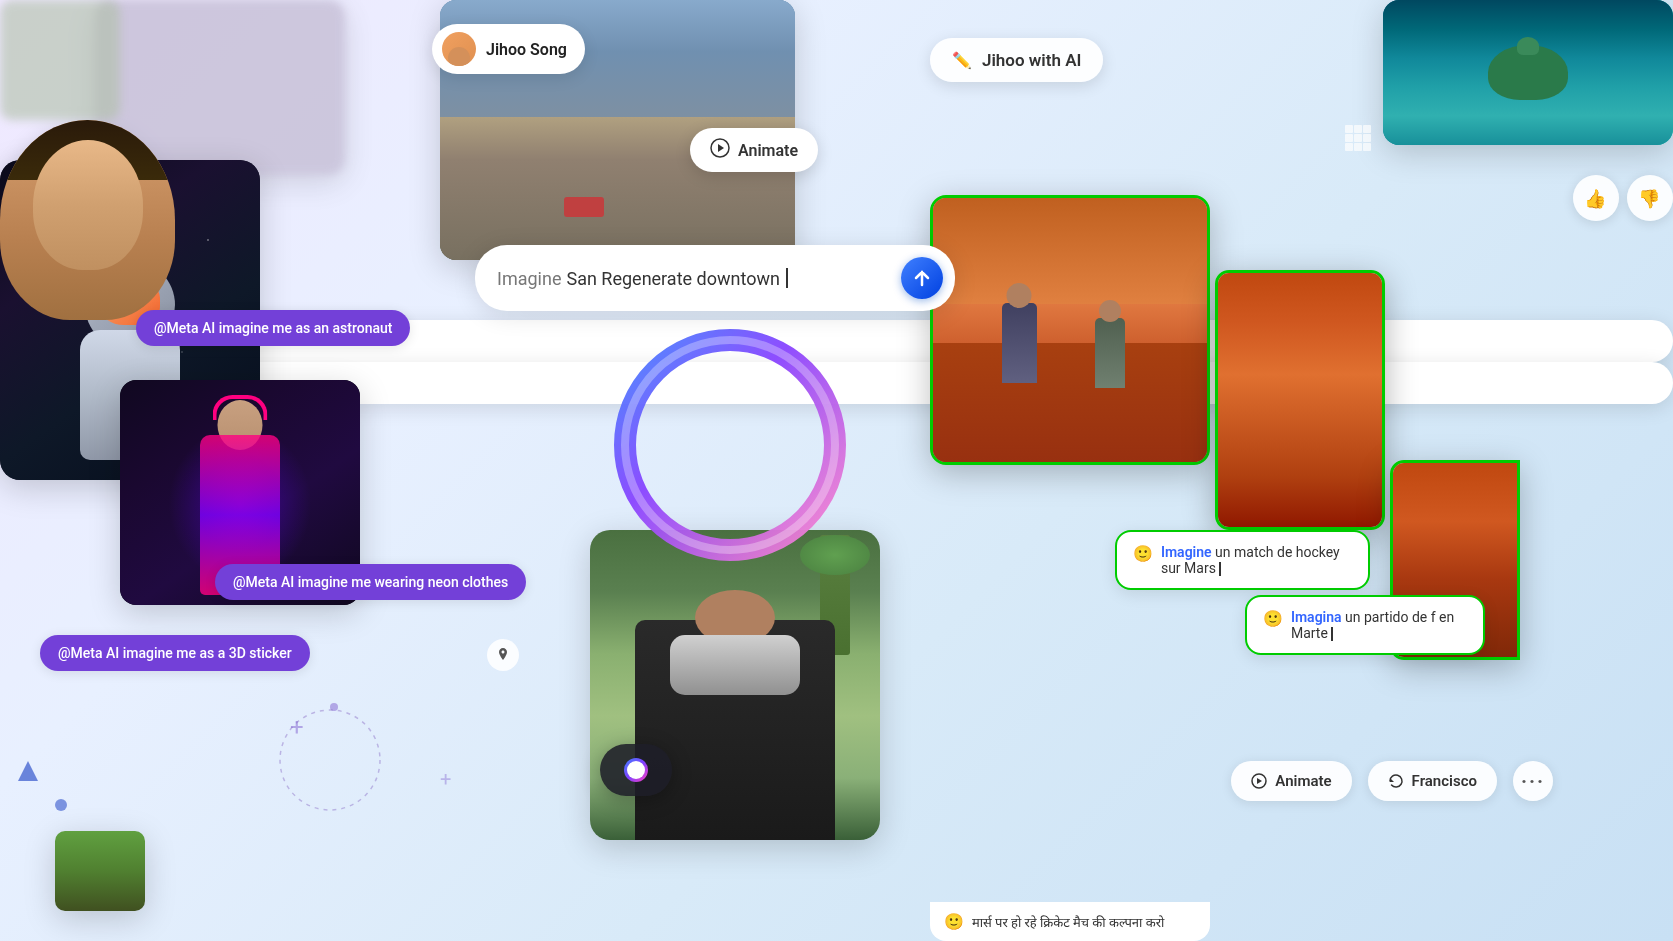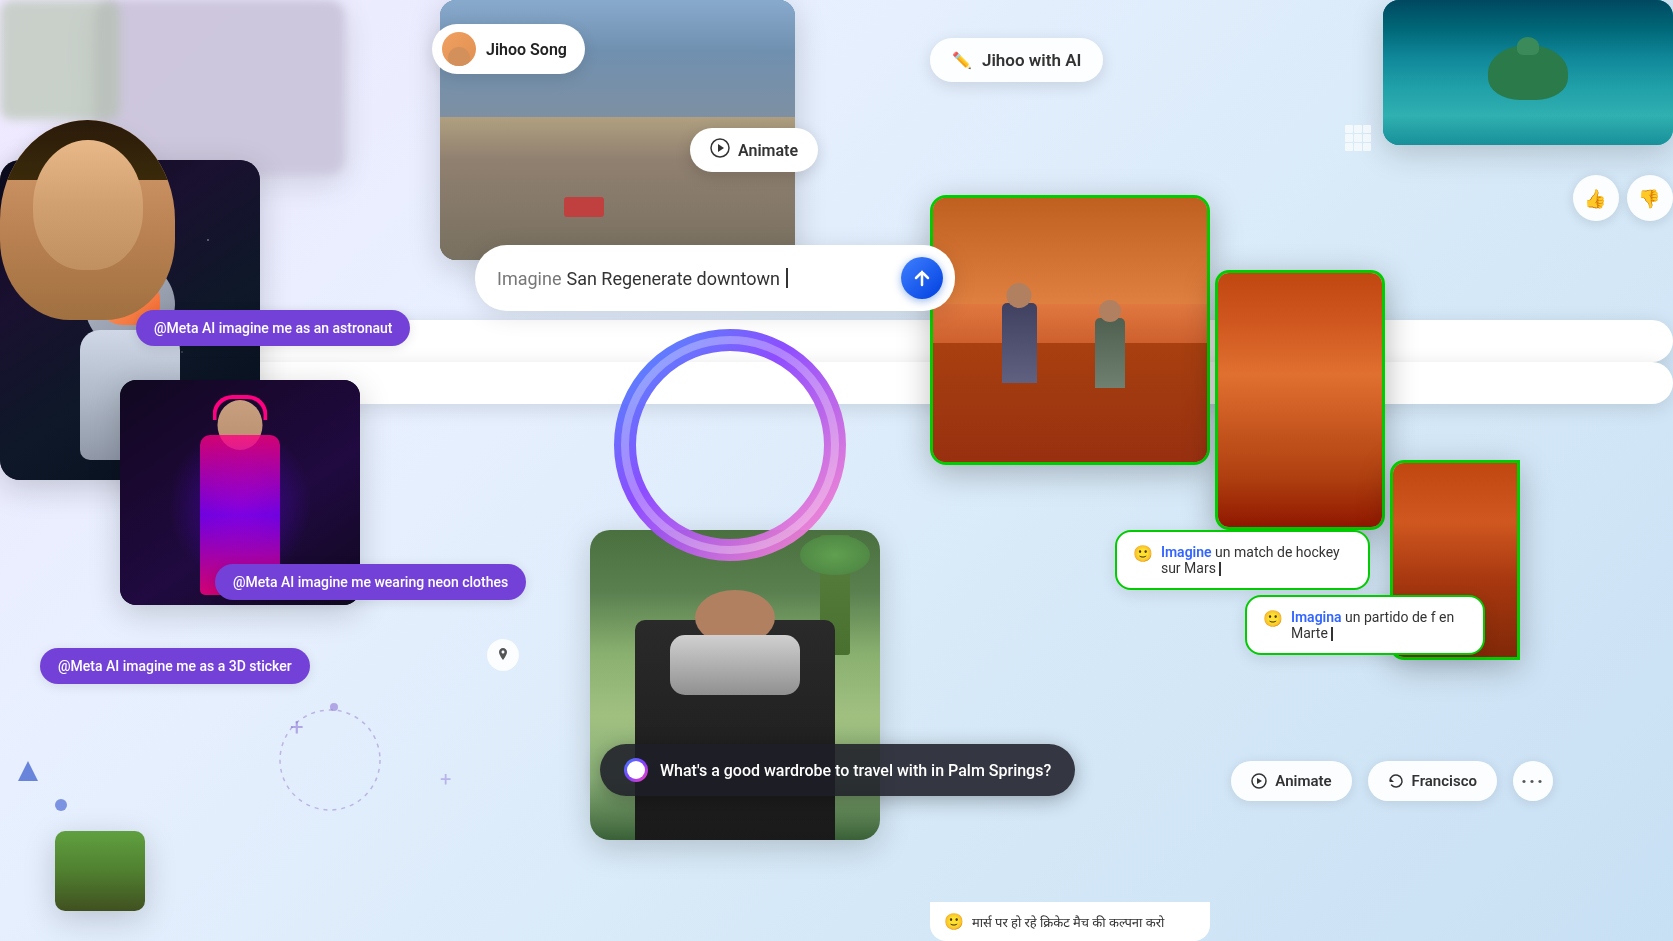--- a/index.html
+++ b/index.html
@@ -402,21 +402,21 @@
 
     .bubble-astronaut {
       top: 310px; left: 136px;
     }
 
     .bubble-neon {
       top: 530px; left: 215px; margin-top: 34px;
     }
 
     .bubble-sticker {
-      top: 648px; left: 40px;
+      top: 635px; left: 40px;
     }
 
     
     .bubble-greeting {
       background: white;
       color: #333;
       display: flex;
       align-items: center;
       gap: 8px;
       border-radius: 30px;
@@ -913,21 +913,20 @@
     <span class="emoji-icon">🙂</span>
     <span>
       <span class="imagine-label-blue">Imagina</span>
       <span> un partido de f en Marte</span>
       <span class="text-cursor"></span>
     </span>
   </div>
 
   <div class="bubble-query">
     <div class="query-ring"></div>
-    <span>What's a good wardrobe to travel with in Palm Springs?</span>
   </div>
 
   <div class="bottom-bar">
     <div class="bottom-btn">
       <svg width="16" height="16" viewBox="0 0 16 16">
         <circle cx="8" cy="8" r="7" fill="none" stroke="#333" stroke-width="1.5"></circle>
         <polygon points="6,5 11,8 6,11" fill="#333"></polygon>
       </svg>
       <span>Animate</span>
     </div>

